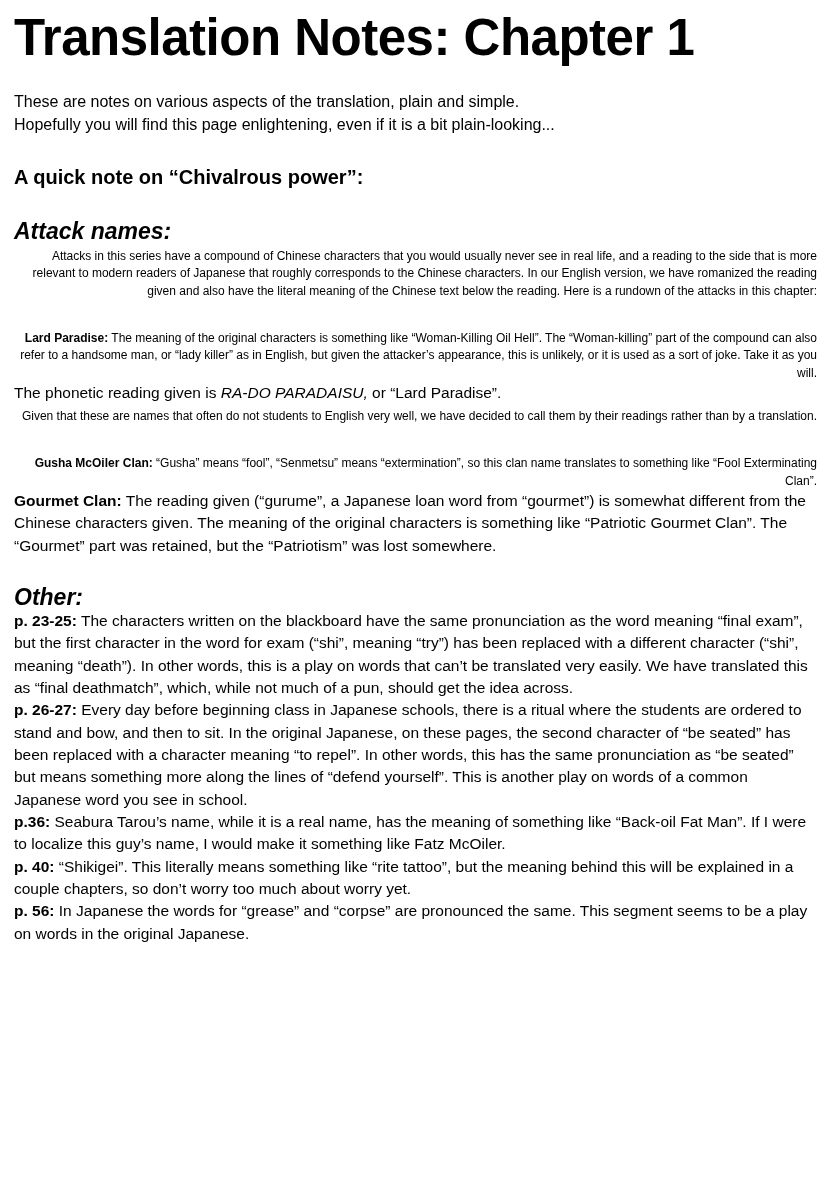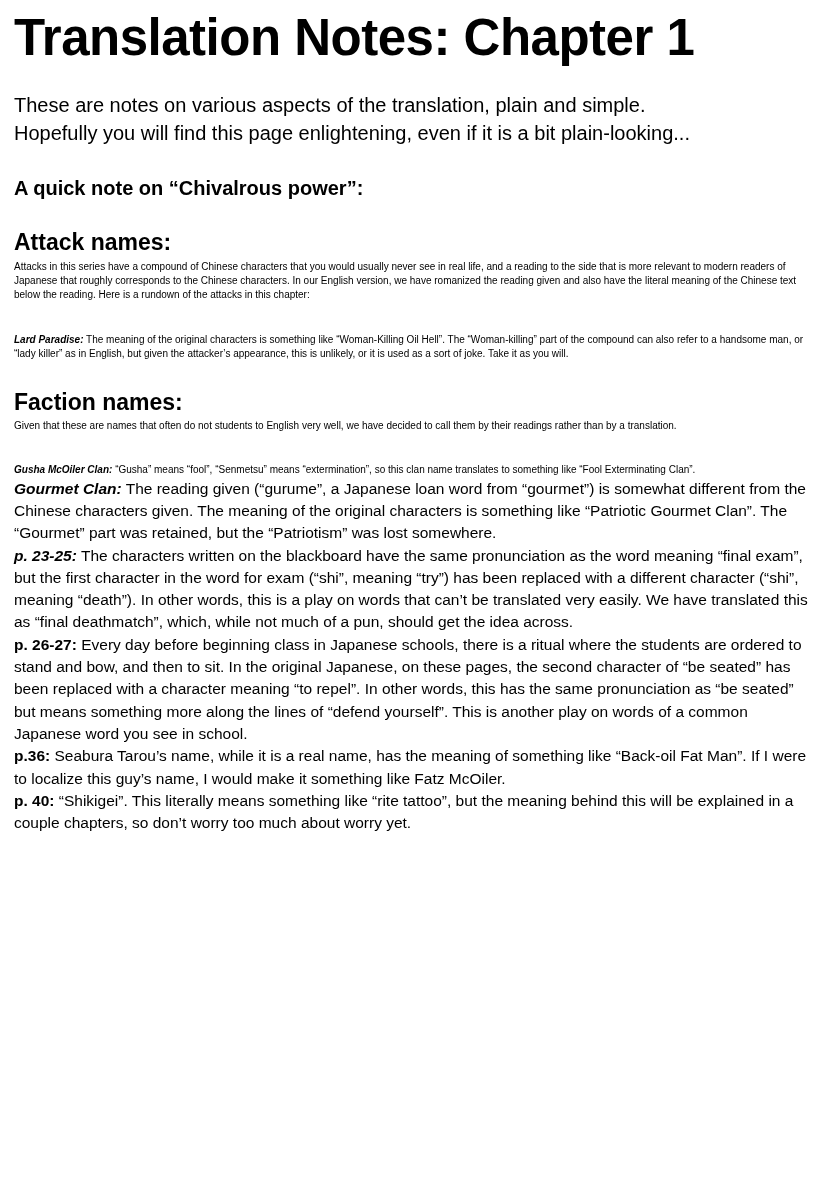--- a/index.html
+++ b/index.html
@@ -21,50 +21,50 @@
   }
   h1.doc-title {
     font-size: 51px;
     font-weight: bold;
     line-height: 1.08;
     margin: 4px 0 16px 0;
     letter-spacing: -0.5px;
   }
   .intro {
     margin-top: 26px;
-    font-size: 20px;
+    font-size: 16px;
     line-height: 1.42;
   }
   .intro div { white-space: pre-wrap; }
   .note-block {
     margin-top: 26px;
     font-size: 15.5px;
     line-height: 1.42;
   }
   .note-head {
     font-weight: bold;
     font-size: 20px;
   }
   .note-body { margin-top: 1px; }
   h2.section {
     font-size: 23px;
     font-weight: bold;
     margin: 28px 0 0 0;
     line-height: 1.1;
+    font-style: italic;
   }
   .para {
-    font-size: 10px;
+    font-size: 12px;
     line-height: 1.44;
     margin-top: 4px;
-    text-align: left;
+    text-align: right;
   }
   .gap-lg { margin-top: 30px; }
   .term {
     font-weight: bold;
-    font-style: italic;
   }
   .term-b {
     font-weight: bold;
   }
   .ital { font-style: italic; }
   .entry {
     font-size: 15.5px;
     line-height: 1.44;
     margin-top: 0px;
   }
@@ -86,40 +86,46 @@
   <div class="note-block">
     <div class="note-head">A quick note on “Chivalrous power”:</div>
   </div>
 
   <h2 class="section">Attack names:</h2>
   <div class="para">Attacks in this series have a compound of Chinese characters that you would usually never see in real life, and a reading to the side that is more relevant to modern readers of Japanese that roughly corresponds to the Chinese characters.  In our English version, we have romanized the reading given and also have the literal meaning of the Chinese text below the reading.  Here is a rundown of the attacks in this chapter:</div>
 
   <div class="para gap-lg">
     <span class="term">Lard Paradise:</span><span> The meaning of the original characters is something like “Woman-Killing Oil Hell”. The “Woman-killing” part of the compound can also refer to a handsome man, or “lady killer” as in English, but given the attacker’s appearance, this is unlikely, or it is used as a sort of joke. Take it as you will.</span>
   </div>
+  <div class="entry">
+    <span>The phonetic reading given is </span><span class="ital">RA-DO PARADAISU,</span><span> or “Lard Paradise”.</span>
+  </div>
 
-  <h2 class="section">Faction names:</h2>
   <div class="para">Given that these are names that often do not students to English very well, we have decided to call them by their readings rather than by a translation.</div>
 
   <div class="para gap-lg">
     <span class="term">Gusha McOiler Clan:</span><span> “Gusha” means “fool”, “Senmetsu” means “extermination”, so this clan name translates to something like “Fool Exterminating Clan”.</span>
   </div>
   <div class="entry">
     <span class="term">Gourmet Clan:</span><span> The reading given (“gurume”, a Japanese loan word from “gourmet”) is somewhat different from the Chinese characters given.  The meaning of the original characters is something like “Patriotic Gourmet Clan”.  The “Gourmet” part was retained, but the “Patriotism” was lost somewhere.</span>
   </div>
 
+  <h2 class="section">Other:</h2>
 
   <div class="other-list">
     <div class="entry">
       <span class="term">p. 23-25:</span><span> The characters written on the blackboard have the same pronunciation as the word meaning “final exam”, but the first character in the word for exam (“shi”, meaning “try”) has been replaced with a different character (“shi”, meaning “death”).  In other words, this is a play on words that can’t be translated very easily.  We have translated this as “final deathmatch”, which, while not much of a pun, should get the idea across.</span>
     </div>
     <div class="entry">
       <span class="term-b">p. 26-27:</span><span> Every day before beginning class in Japanese schools, there is a ritual where the students are ordered to stand and bow, and then to sit.  In the original Japanese, on these pages, the second character of “be seated” has been replaced with a character meaning “to repel”.  In other words, this has the same pronunciation as “be seated” but means something more along the lines of “defend yourself”.  This is another play on words of a common Japanese word you see in school.</span>
     </div>
     <div class="entry">
       <span class="term-b">p.36:</span><span> Seabura Tarou’s name, while it is a real name, has the meaning of something like “Back-oil Fat Man”.  If I were to localize this guy’s name, I would make it something like Fatz McOiler.</span>
     </div>
     <div class="entry">
       <span class="term-b">p. 40:</span><span> “Shikigei”.  This literally means something like “rite tattoo”, but the meaning behind this will be explained in a couple chapters, so don’t worry too much about worry yet.</span>
     </div>
+    <div class="entry">
+      <span class="term-b">p. 56:</span><span> In Japanese the words for “grease” and “corpse” are pronounced the same.  This segment seems to be a play on words in the original Japanese.</span>
+    </div>
   </div>
 
 </div>
 
 </body></html>

